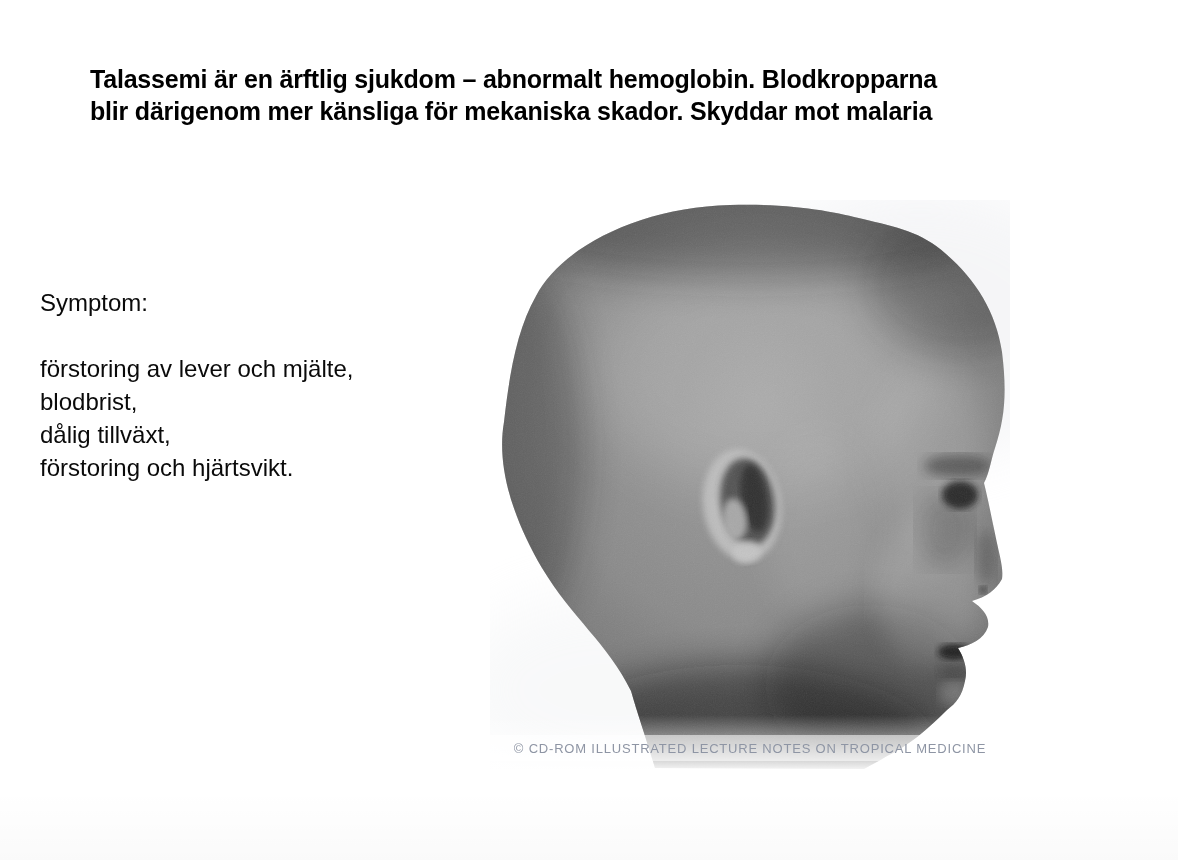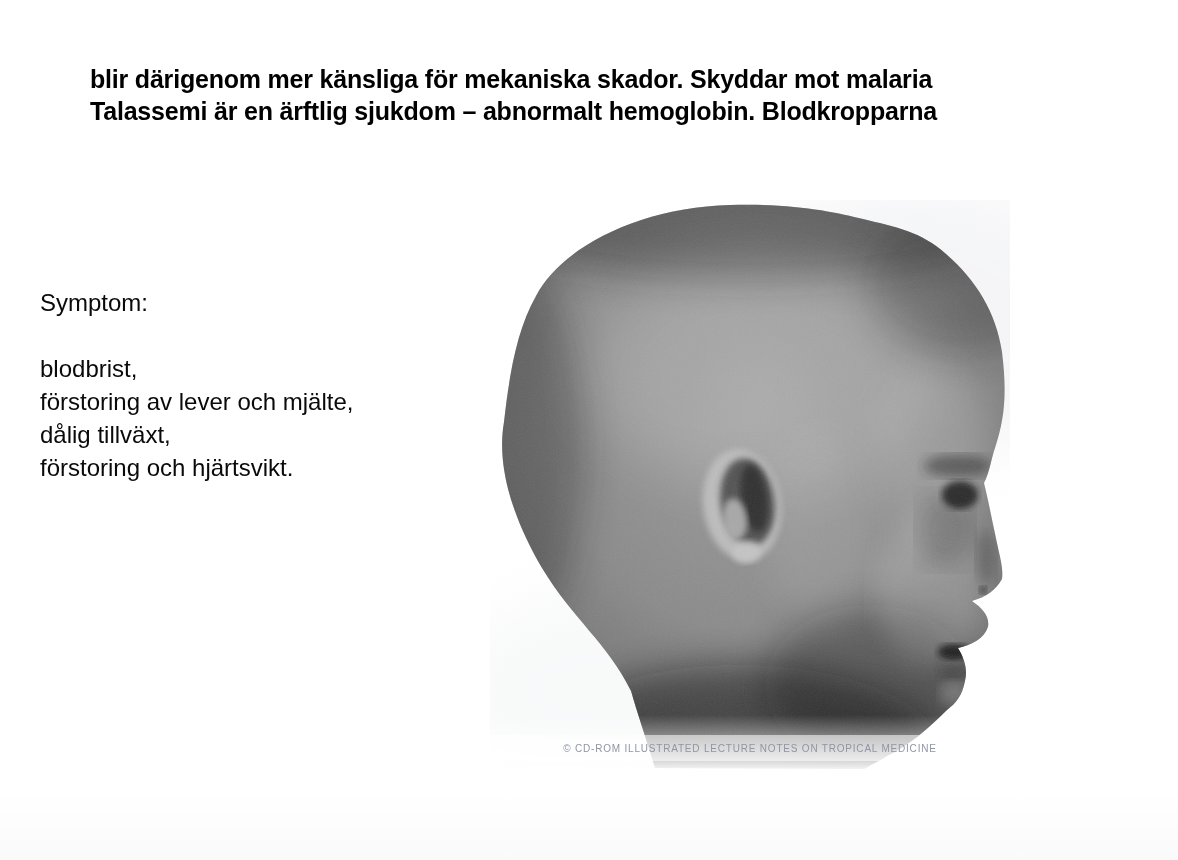--- a/index.html
+++ b/index.html
@@ -48,49 +48,49 @@
     left: 0;
     top: 535px;
     width: 520px;
     height: 26px;
     background: rgba(255,255,255,0.55);
     display: flex;
     align-items: center;
     justify-content: center;
   }
   .caption-text {
-    font-size: 10px;
+    font-size: 13px;
     letter-spacing: 0.8px;
     color: #8e95a4;
     white-space: nowrap;
   }
   
   .bottom-wash {
     position: absolute;
     left: 0; right: 0; bottom: 0;
     height: 70px;
     background: linear-gradient(to bottom, rgba(0,0,0,0) 0%, rgba(0,0,0,0.012) 60%, rgba(0,0,0,0.02) 100%);
     pointer-events: none;
   }
 </style>
 </head>
 <body>
 
 <div class="slide">
 
   <div class="title-block">
+    <div class="title-line">Talassemi är en ärftlig sjukdom – abnormalt hemoglobin. Blodkropparna</div>
     <div class="title-line">blir därigenom mer känsliga för mekaniska skador. Skyddar mot malaria</div>
-    <div class="title-line">Talassemi är en ärftlig sjukdom – abnormalt hemoglobin. Blodkropparna</div>
   </div>
 
   <div class="symptom-block">
     <div class="sym-line">Symptom:</div>
     <div class="sym-line"></div>
+    <div class="sym-line">förstoring av lever och mjälte,</div>
     <div class="sym-line">blodbrist,</div>
-    <div class="sym-line">förstoring av lever och mjälte,</div>
     <div class="sym-line">dålig tillväxt,</div>
     <div class="sym-line">förstoring och hjärtsvikt.</div>
     <div class="sym-line"></div>
   </div>
 
   <div class="photo">
     <svg viewBox="0 0 520 570" xmlns="http://www.w3.org/2000/svg">
       <defs>
         <radialGradient id="baseGrad" cx="52%" cy="36%" r="80%">
           <stop offset="0%" stop-color="#9d9d9d"></stop>

